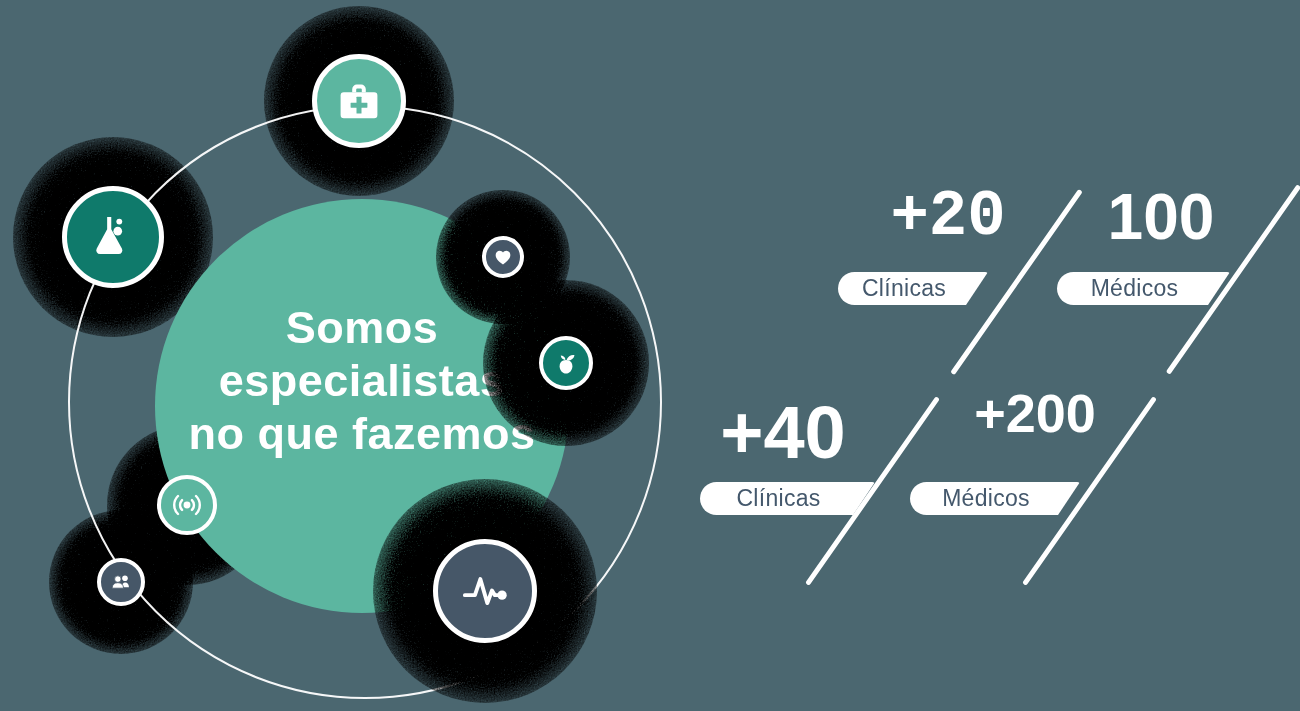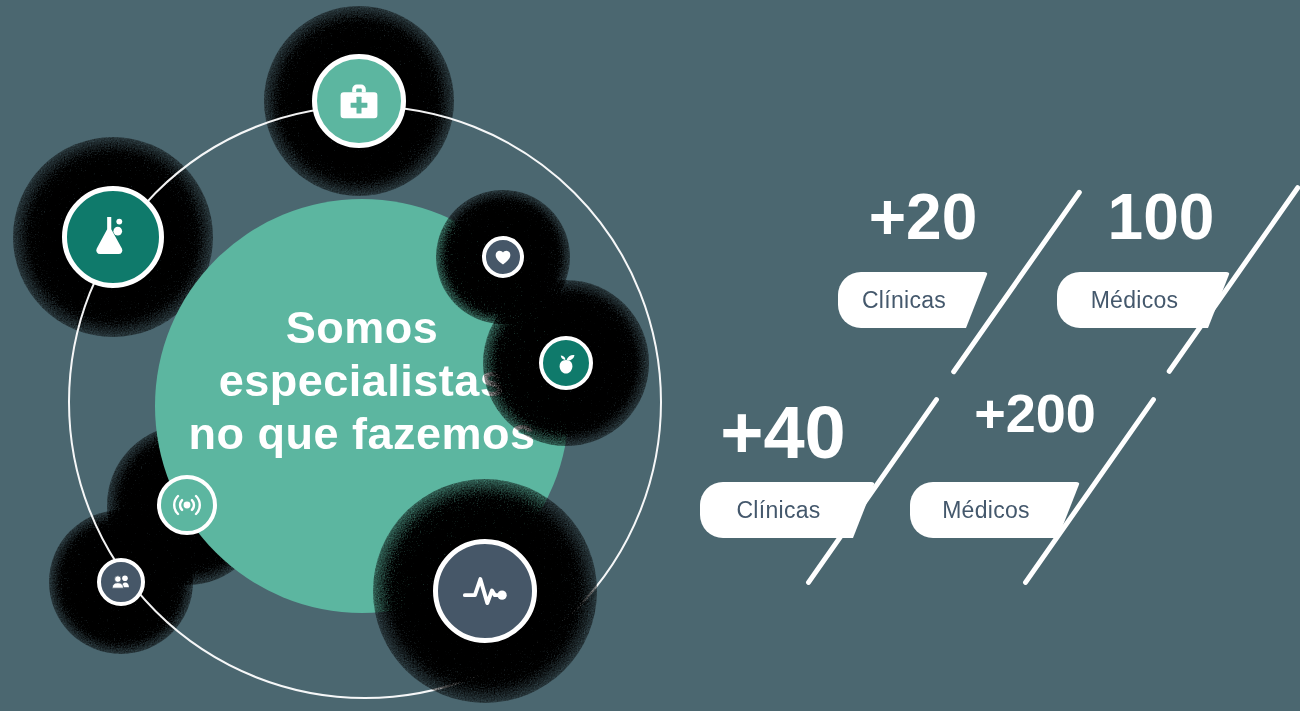--- a/index.html
+++ b/index.html
@@ -50,26 +50,26 @@
   .ic-heart{left:482px;top:236px;width:42px;height:42px;background:#465768;}
   .ic-fruit{left:539px;top:336px;width:54px;height:54px;background:#0f7a6b;}
   .ic-signal{left:157px;top:475px;width:60px;height:60px;background:#5cb6a0;}
   .ic-people{left:97px;top:558px;width:48px;height:48px;background:#465768;}
   .ic-pulse{left:433px;top:539px;width:104px;height:104px;border-width:5px;background:#465768;}
   
   .stat-number{
     position:absolute;width:200px;text-align:center;
     color:#ffffff;font-weight:bold;line-height:1;
   }
-  .num-1{left:823px;top:185px;font-size:64px;}
+  .num-1{left:848px;top:185px;font-size:64px;font-family:Liberation Mono, monospace;}
   .num-2{left:1061px;top:185px;font-size:64px;}
   .num-3{left:683px;top:396px;font-size:74px;}
   .num-4{left:935px;top:386px;font-size:54px;}
   .stat-pill{
-    position:absolute;height:56px;background:#ffffff;
+    position:absolute;height:33px;background:#ffffff;
     border-radius:23px 4px 4px 23px;
     clip-path:polygon(0 0,100% 0,calc(100% - 22px) 100%,0 100%);
     display:flex;align-items:center;justify-content:center;
     padding-right:18px;box-sizing:border-box;
     color:#44586c;font-size:23px;font-weight:500;letter-spacing:.3px;
   }
   .pill-1{left:838px;top:272px;width:150px;}
   .pill-2{left:1057px;top:272px;width:173px;}
   .pill-3{left:700px;top:482px;width:175px;}
   .pill-4{left:910px;top:482px;width:170px;}

